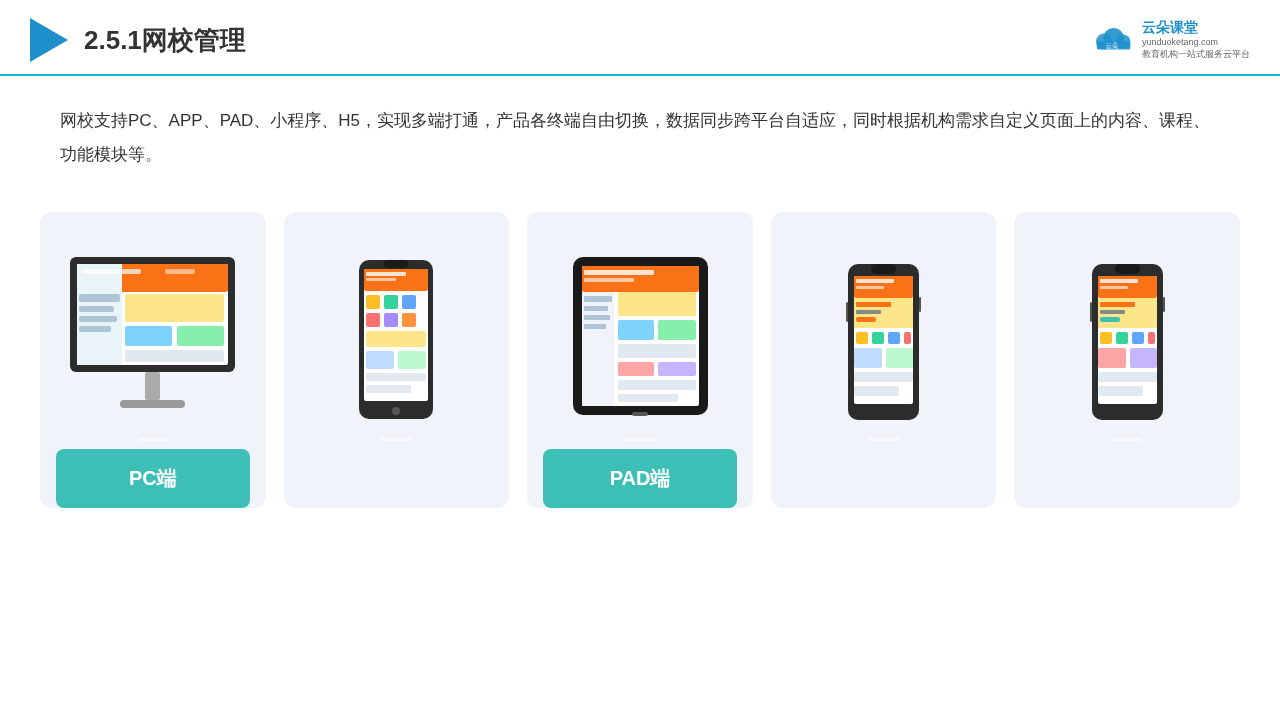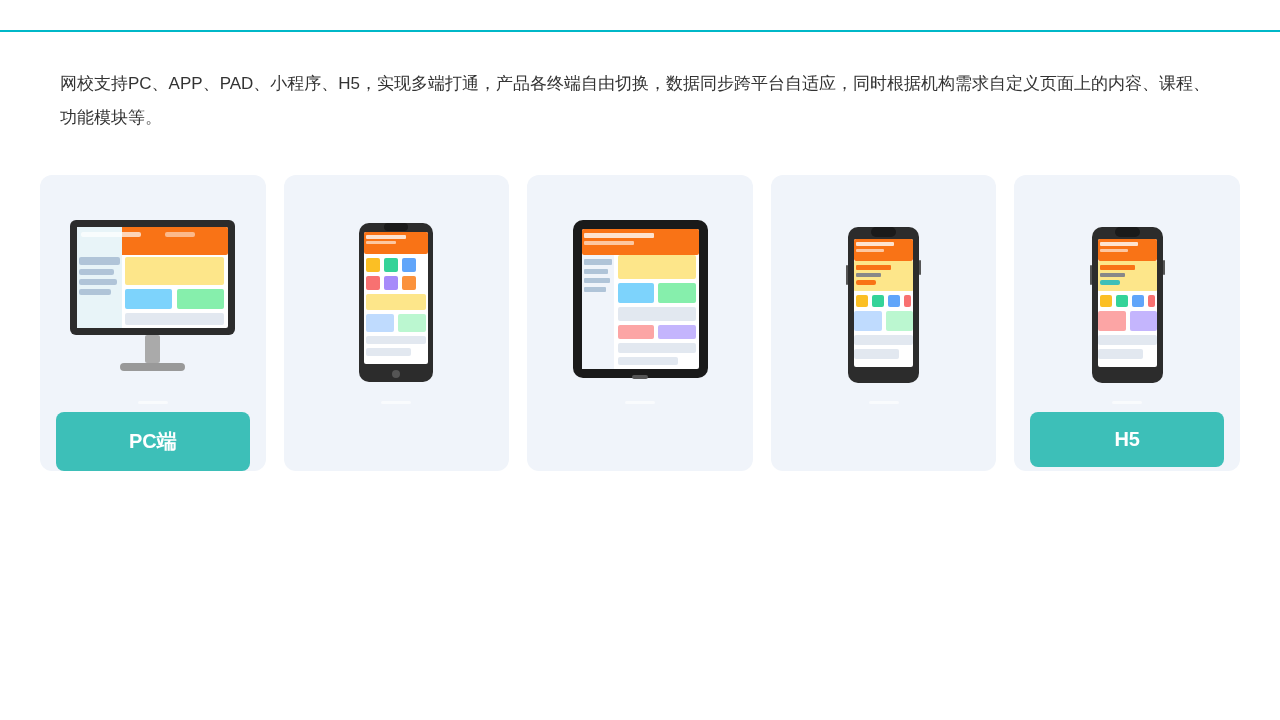--- a/index.html
+++ b/index.html
@@ -61,21 +61,21 @@
       font-weight: bold;
     }
     .brand-sub {
       font-size: 9px;
       color: #666;
       line-height: 1.3;
     }
 
     
     .description {
-      padding: 35px 60px 20px 60px;
+      padding: 28px 60px 20px 60px;
       font-size: 17px;
       color: #333;
       line-height: 2.0;
     }
 
     
     .cards-container {
       display: flex;
       justify-content: center;
       gap: 18px;
@@ -135,20 +135,40 @@
       height: 3px;
       background: rgba(255,255,255,0.6);
       border-radius: 2px;
       margin: 0 auto 8px auto;
     }
   </style>
 </head>
 <body>
 
 <div class="header">
+  <div class="header-left">
+    <div class="logo-triangle"></div>
+    <span class="page-title">2.5.1网校管理</span>
+  </div>
+  <div class="header-right">
+    <div class="brand-logo">
+      <svg class="cloud-icon-svg" viewBox="0 0 60 40" xmlns="http://www.w3.org/2000/svg">
+        <circle cx="20" cy="22" r="10" fill="#1e90cc" opacity="0.85"></circle>
+        <circle cx="32" cy="18" r="13" fill="#1e90cc" opacity="0.9"></circle>
+        <circle cx="44" cy="22" r="9" fill="#1e90cc" opacity="0.85"></circle>
+        <rect x="11" y="22" width="42" height="10" fill="#1e90cc" opacity="0.9" rx="2"></rect>
+        <text x="30" y="30" text-anchor="middle" font-size="8" fill="white" font-family="Arial">云朵</text>
+      </svg>
+      <div class="brand-text">
+        <span class="brand-name">云朵课堂</span>
+        <span class="brand-sub">yunduoketang.com</span>
+        <span class="brand-sub">教育机构一站式服务云平台</span>
+      </div>
+    </div>
+  </div>
 </div>
 
 <div class="description">网校支持PC、APP、PAD、小程序、H5，实现多端打通，产品各终端自由切换，数据同步跨平台自适应，同时根据机构需求自定义页面上的内容、课程、功能模块等。</div>
 
 <div class="cards-container">
 
   <div class="device-card">
     <div class="device-image-area">
       <svg class="pc-monitor" viewBox="0 0 175 170" xmlns="http://www.w3.org/2000/svg">
 
@@ -234,20 +254,21 @@
         <rect x="50" y="68" width="36" height="20" rx="2" fill="#7dd3fc"></rect>
         <rect x="90" y="68" width="38" height="20" rx="2" fill="#86efac"></rect>
         <rect x="50" y="92" width="78" height="14" rx="2" fill="#e2e8f0"></rect>
         <rect x="50" y="110" width="36" height="14" rx="2" fill="#fca5a5"></rect>
         <rect x="90" y="110" width="38" height="14" rx="2" fill="#c4b5fd"></rect>
         <rect x="50" y="128" width="78" height="10" rx="2" fill="#e2e8f0"></rect>
         <rect x="50" y="142" width="60" height="8" rx="2" fill="#e2e8f0"></rect>
       </svg>
     </div>
     <div class="label-bar"></div>
+    <div class="device-label">PAD端</div>
   </div>
 
   <div class="device-card">
     <div class="device-image-area">
       <svg class="phone-small" viewBox="0 0 75 160" xmlns="http://www.w3.org/2000/svg">
 
         <rect x="2" y="2" width="71" height="156" rx="10" ry="10" fill="#2c2c2c"></rect>
         <rect x="8" y="14" width="59" height="128" rx="2" ry="2" fill="#ffffff"></rect>
 
         <rect x="25" y="2" width="25" height="10" rx="5" fill="#1a1a1a"></rect>
@@ -304,16 +325,15 @@
         <rect x="42" y="70" width="12" height="12" rx="2" fill="#60a5fa"></rect>
         <rect x="58" y="70" width="7" height="12" rx="2" fill="#f87171"></rect>
 
         <rect x="8" y="86" width="28" height="20" rx="2" fill="#fca5a5"></rect>
         <rect x="40" y="86" width="27" height="20" rx="2" fill="#c4b5fd"></rect>
         <rect x="8" y="110" width="59" height="10" rx="2" fill="#e2e8f0"></rect>
         <rect x="8" y="124" width="45" height="10" rx="2" fill="#e2e8f0"></rect>
       </svg>
     </div>
     <div class="label-bar"></div>
-    <div class="device-label">H5</div>
   </div>
 
 </div>
 
 </body></html>

